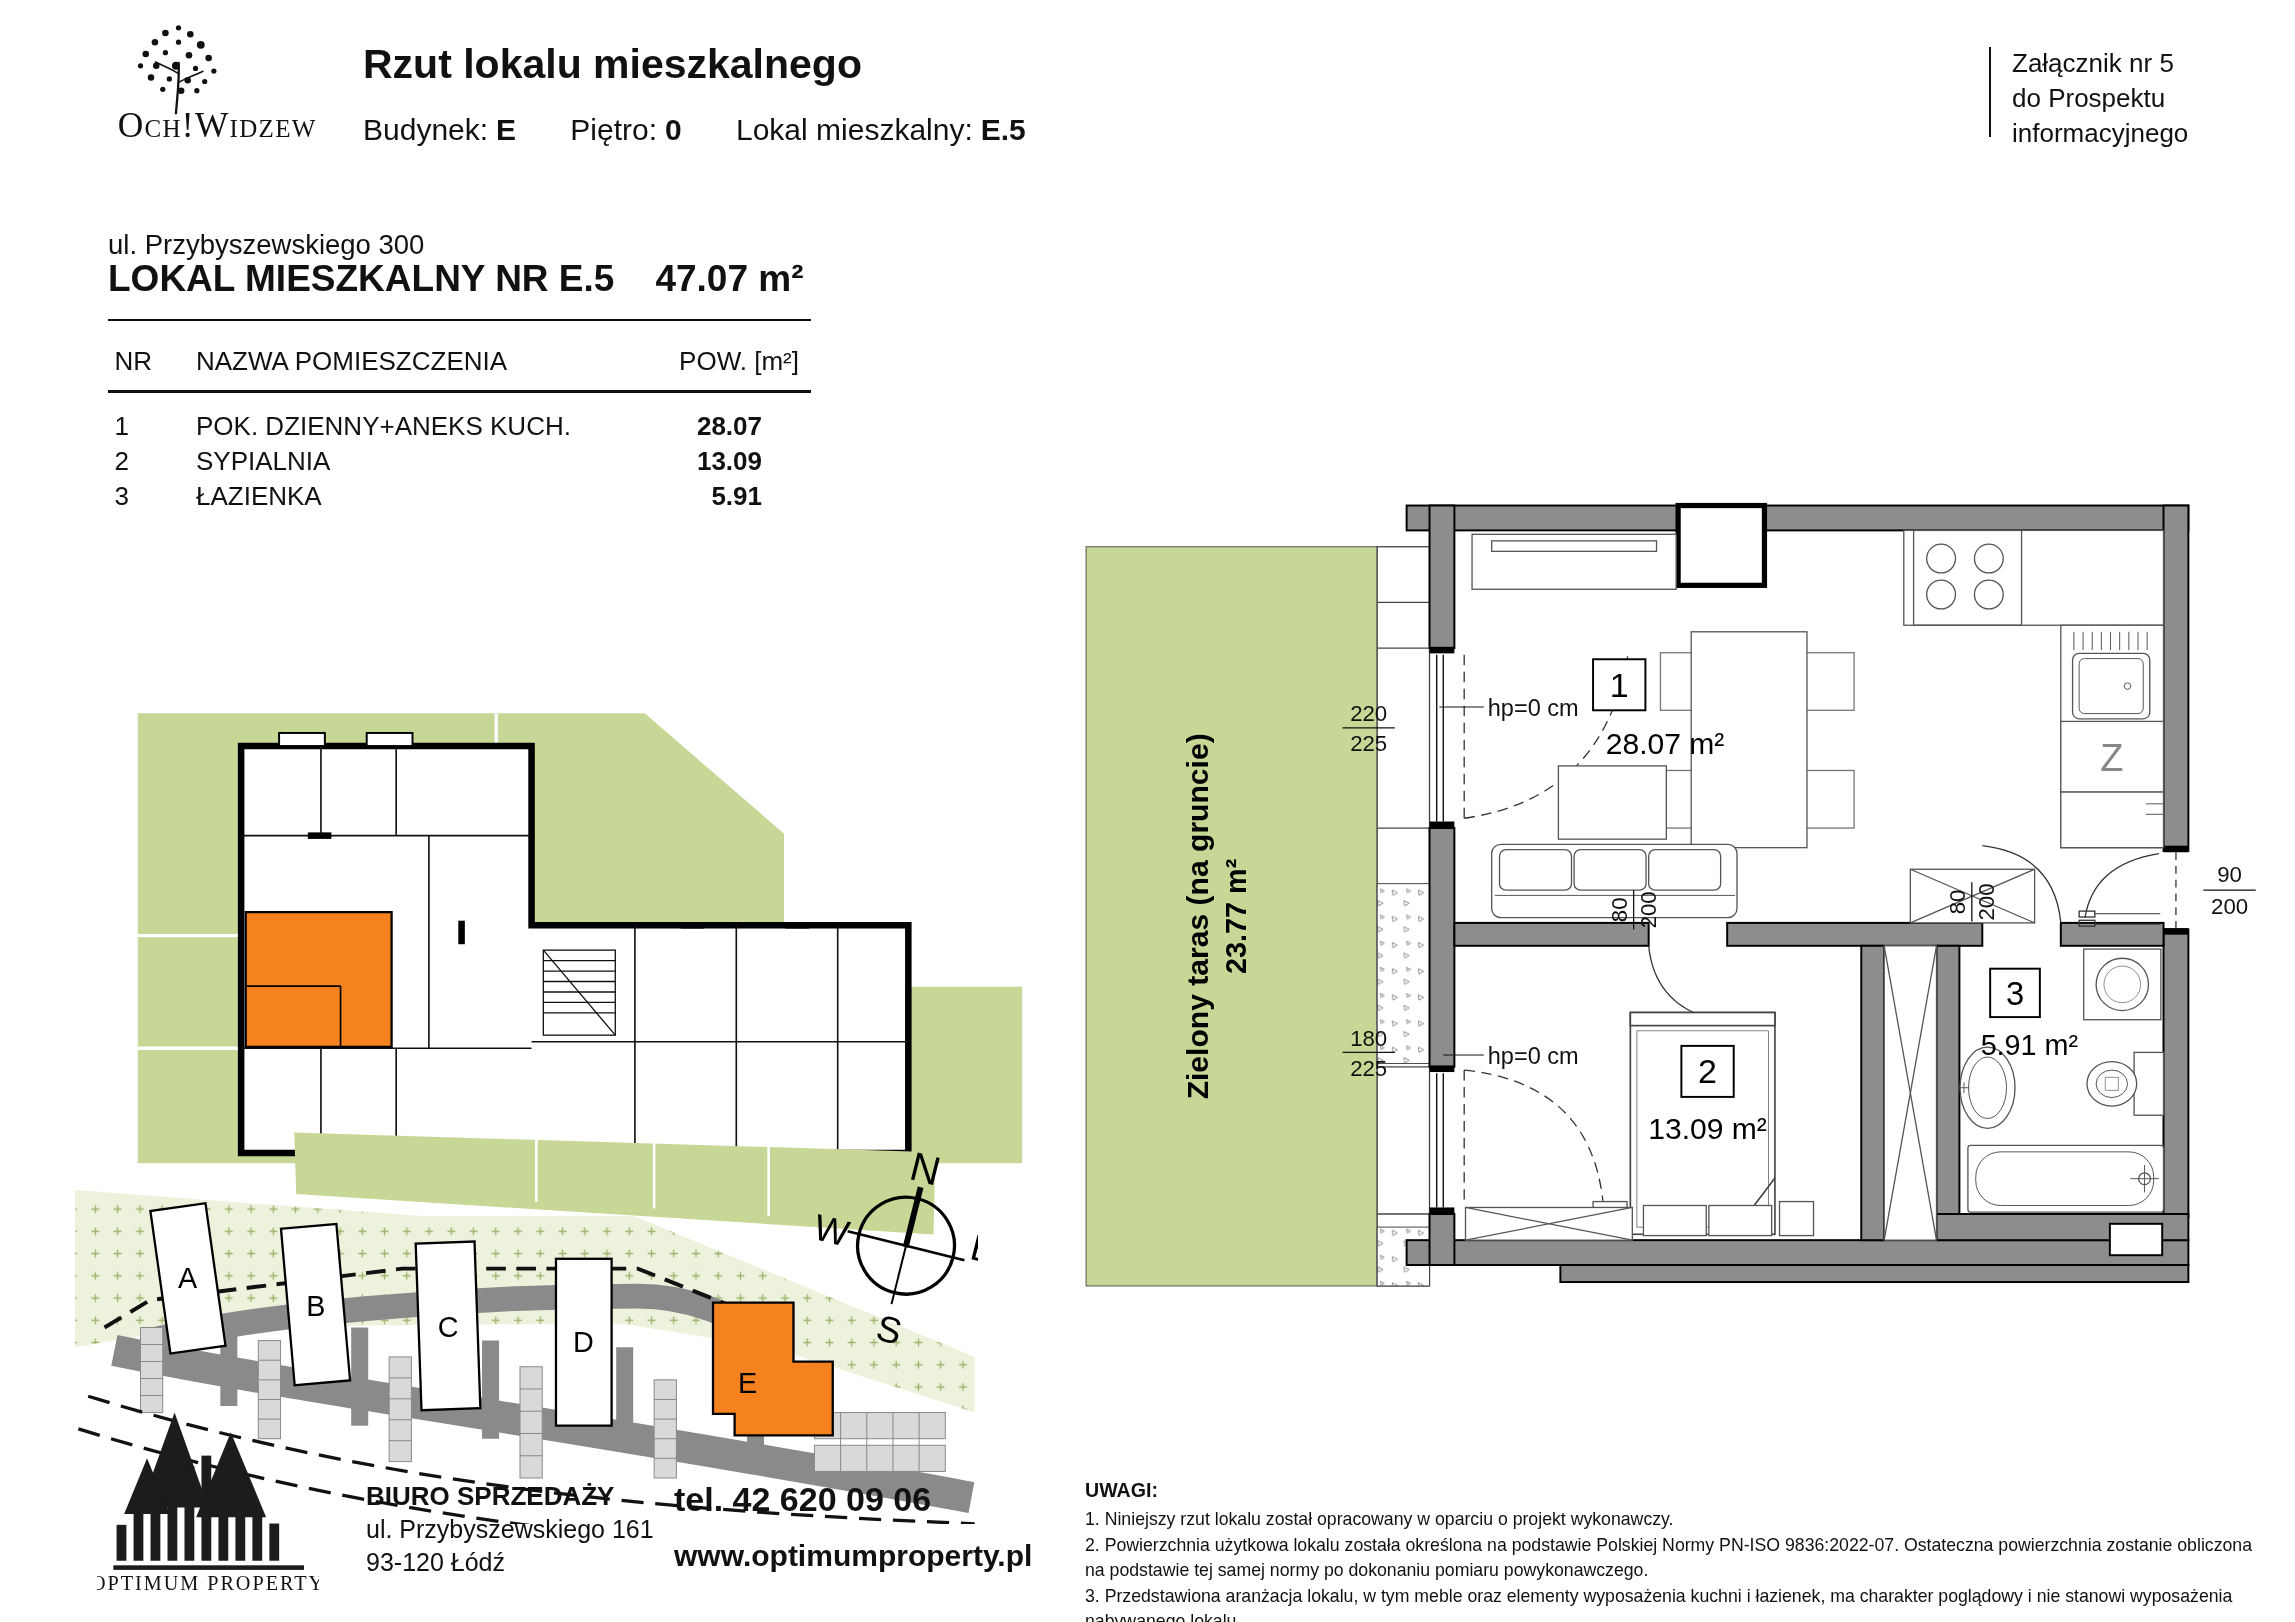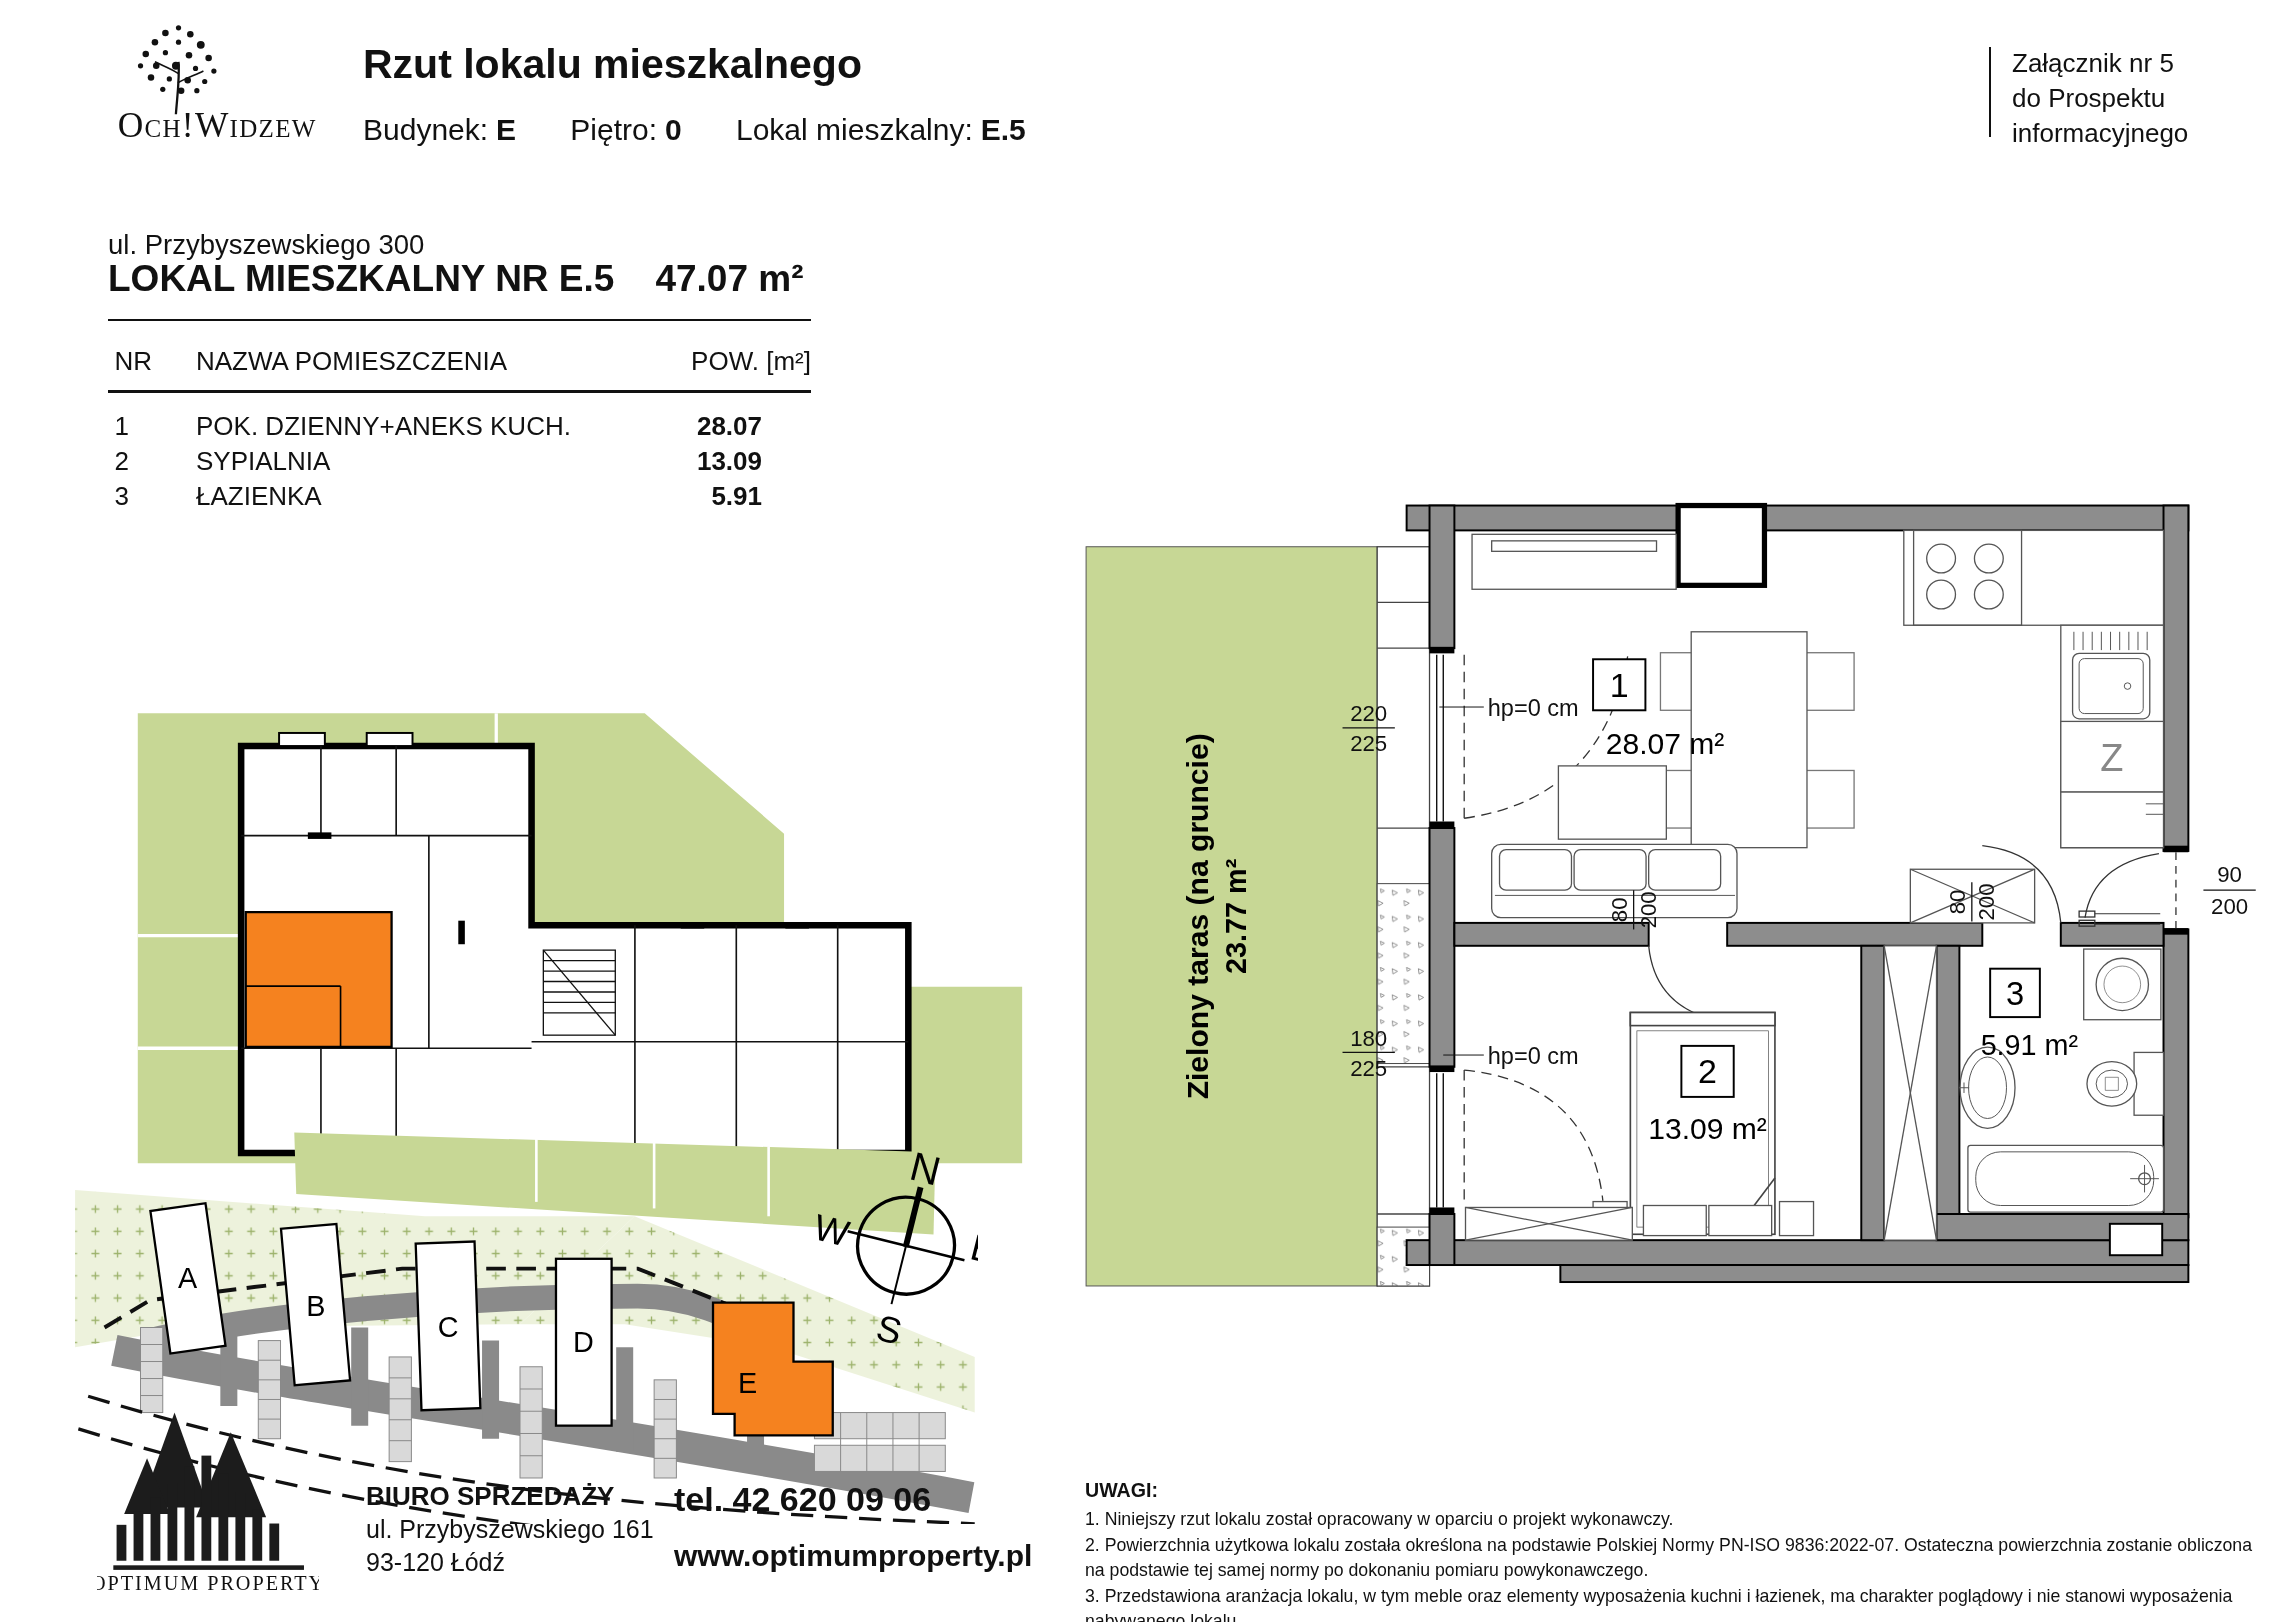--- a/index.html
+++ b/index.html
@@ -90,21 +90,21 @@
 
   <div class="abs unit-title" style="left:108px;top:258px">
     <span>LOKAL MIESZKALNY NR E.5</span><span class="area">47.07 m²</span>
   </div>
 
   <div class="abs rule" style="left:108px;top:319px;width:703px;height:2px"></div>
 
   <div class="abs thead" style="left:108px;top:346px;width:703px;position:absolute">
     <span style="position:absolute;left:6.5px">NR</span>
     <span style="position:absolute;left:88px">NAZWA POMIESZCZENIA</span>
-    <span style="position:absolute;right:0px">POW. [m²]</span>
+    <span style="position:absolute;right:12px">POW. [m²]</span>
   </div>
 
   <div class="abs rule" style="left:108px;top:390px;width:703px;height:2.6px"></div>
 
   <div class="abs" style="left:108px;top:411px;width:703px">
     <div class="trow">
       <span class="cell-nr">1</span>
       <span class="cell-name">POK. DZIENNY+ANEKS KUCH.</span>
       <span class="cell-area">28.07</span>
     </div>

